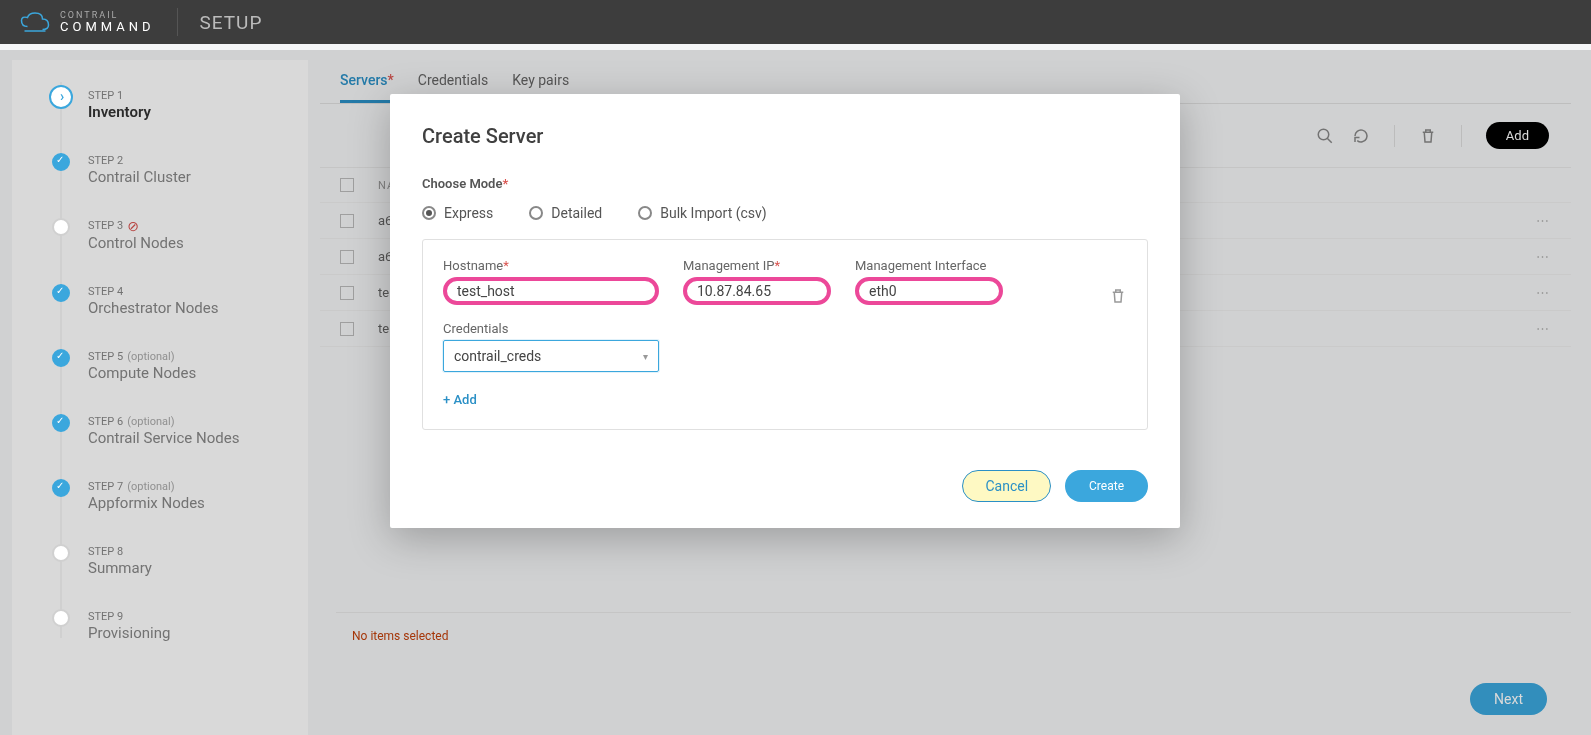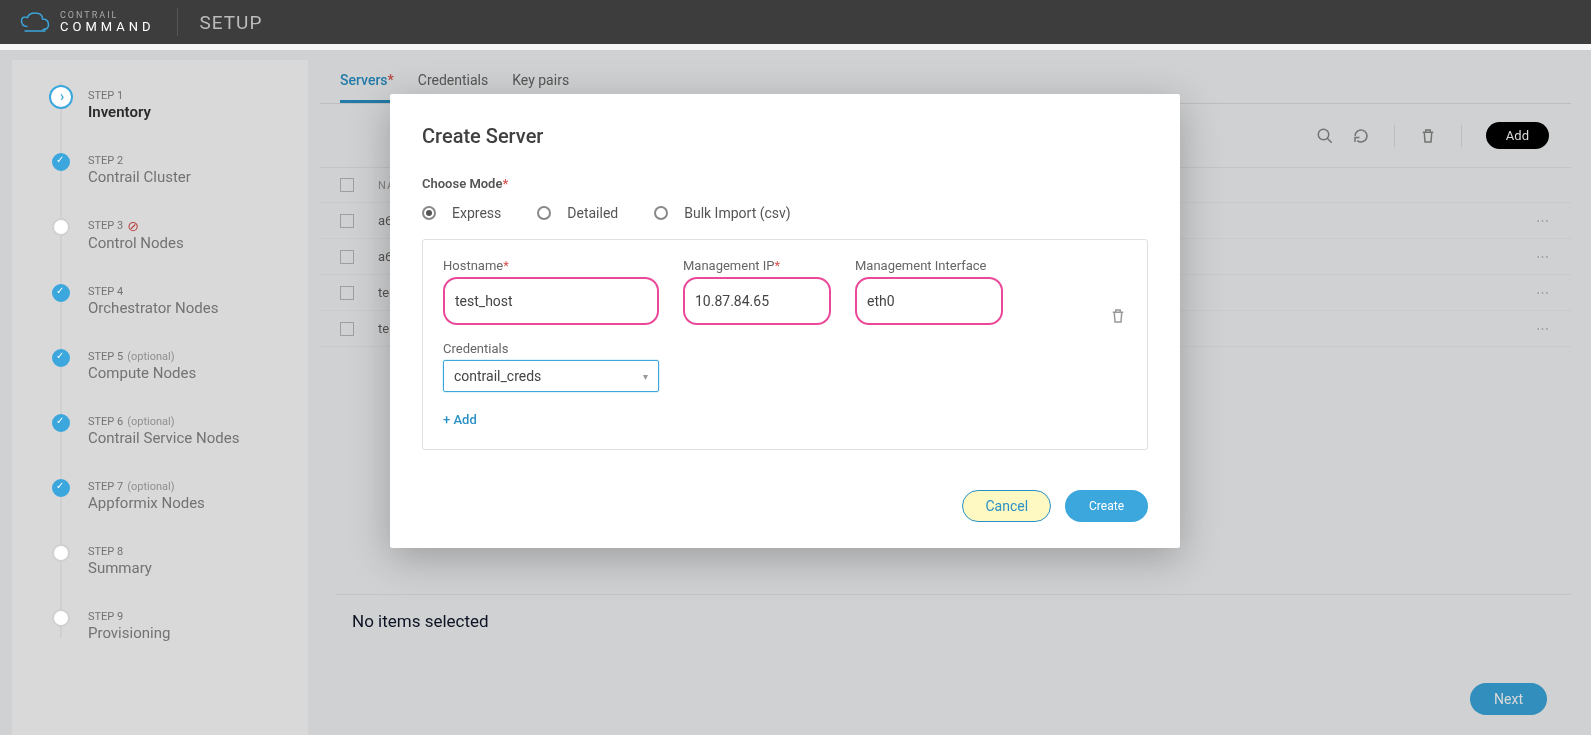--- a/index.html
+++ b/index.html
@@ -44,35 +44,35 @@
 .icon-btn { color: #888; width: 18px; height: 18px; cursor:pointer;}
 .tb-divider { width:1px; height:22px; background:#ddd; margin:0 6px;}
 .add-btn { background: #000000; color: #fff; border: none; border-radius: 16px; padding: 6px 20px; font-size: 13px; cursor:pointer;}
 .next-btn { position: absolute; right: 24px; bottom: 20px; background: #3ba7dd; color: #fff; border: none; border-radius: 16px; padding: 8px 24px; font-size: 14px; cursor:pointer;}
 .table-area { border-top: 1px solid #e8e8e8; }
 .th-row, .td-row { display: flex; align-items: center; padding: 10px 20px; border-bottom: 1px solid #eee; color: #666; font-size: 13px; }
 .th-row { font-size: 11px; letter-spacing: 1px; color: #999; }
 .chk { width: 14px; height: 14px; border: 1px solid #bbb; margin-right: 24px; }
 .td-row .cell { flex: 0 0 80px; white-space: nowrap; overflow:hidden;}
 .row-more { margin-left: auto; color: #aaa; letter-spacing: 2px; }
-.no-items { position: absolute; bottom: 88px; left: 16px; right: 0; border-top: 1px solid #e8e8e8; padding: 16px; color: #0f172a; font-size: 17px; }
+.no-items { position: absolute; bottom: 76px; left: 16px; right: 0; border-top: 1px solid #e8e8e8; padding: 16px; color: #c2410c; font-size: 12px; }
 
 
 .dialog { position: absolute; top: 94px; left: 390px; width: 790px; background: #fff; border-radius: 2px; box-shadow: 0 10px 40px rgba(0,0,0,0.25); z-index: 20; padding: 30px 32px 26px; }
 .dialog-title { font-size: 20px; color: #404040; margin-bottom: 28px; font-weight:500;}
 .mode-label { font-size: 13px; font-weight: 600; color: #555; margin-bottom: 14px; }
 .radios { display: flex; gap: 36px; margin-bottom: 18px; }
-.radio { display: flex; align-items: center; gap: 16px; font-size: 14px; color: #555; cursor:pointer;}
+.radio { display: flex; align-items: center; gap: 8px; font-size: 14px; color: #555; cursor:pointer;}
 .r-circle { width: 14px; height: 14px; border: 2px solid #888; border-radius: 50%; position: relative; }
 .r-circle.sel::after { content: ""; position: absolute; inset: 2px; background: #555; border-radius: 50%; }
 .form-box { border: 1px solid #e0e0e0; border-radius: 3px; padding: 18px 20px 22px; }
 .form-row { display: flex; gap: 24px; align-items: flex-end; }
 .field { display: flex; flex-direction: column; gap: 4px; }
 .field label { font-size: 13px; color: #666; }
-.field input { height: 48px; border: 2px solid #ec4899; border-radius: 14px; padding: 0 10px; font-size: 14px; color: #444; }
+.field input { height: 28px; border: 4px solid #ec4899; border-radius: 14px; padding: 0 10px; font-size: 14px; color: #444; }
 .f-host { width: 216px; } .f-ip { width: 148px; } .f-intf { width: 148px; } .f-cred { width: 216px; }
 .select { height: 32px; border: 1px solid #3ba7dd; border-radius: 2px; padding: 0 10px; font-size: 14px; color: #444; display:flex; align-items:center; justify-content:space-between; box-shadow: 0 0 0 1px rgba(59,167,221,0.15);}
 .chev { font-size: 10px; color: #999; }
 .trash { margin-left: auto; color: #999; cursor:pointer;}
 .add-link { margin-top: 20px; color: #2b90c6; font-size: 13px; font-weight: 500; cursor:pointer;}
 .dialog-actions { display: flex; justify-content: flex-end; gap: 14px; margin-top: 40px; }
 .btn-cancel { background: #fef9c3; color: #2b90c6; border: 1.5px solid #2b90c6; border-radius: 18px; padding: 7px 22px; font-size: 14px; cursor:pointer;}
 .btn-create { background: #3ba7dd; color: #fff; border: none; border-radius: 18px; padding: 8px 24px; font-size: 12px; cursor:pointer;}
 .form-row + .form-row { margin-top: 16px; }
 </style>

